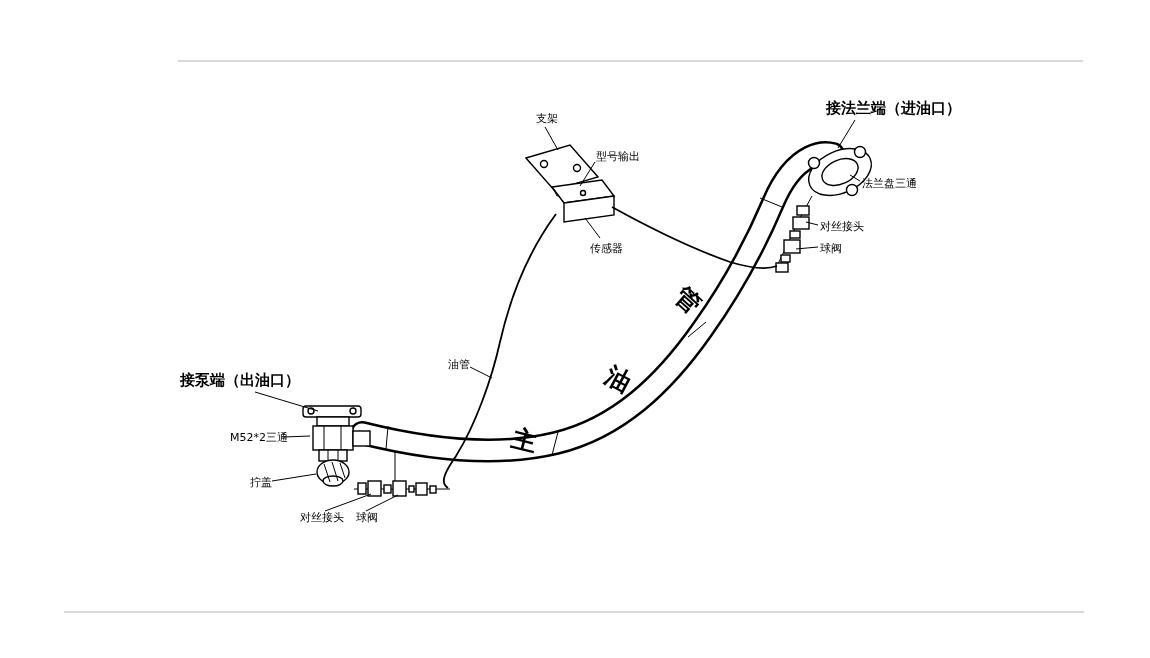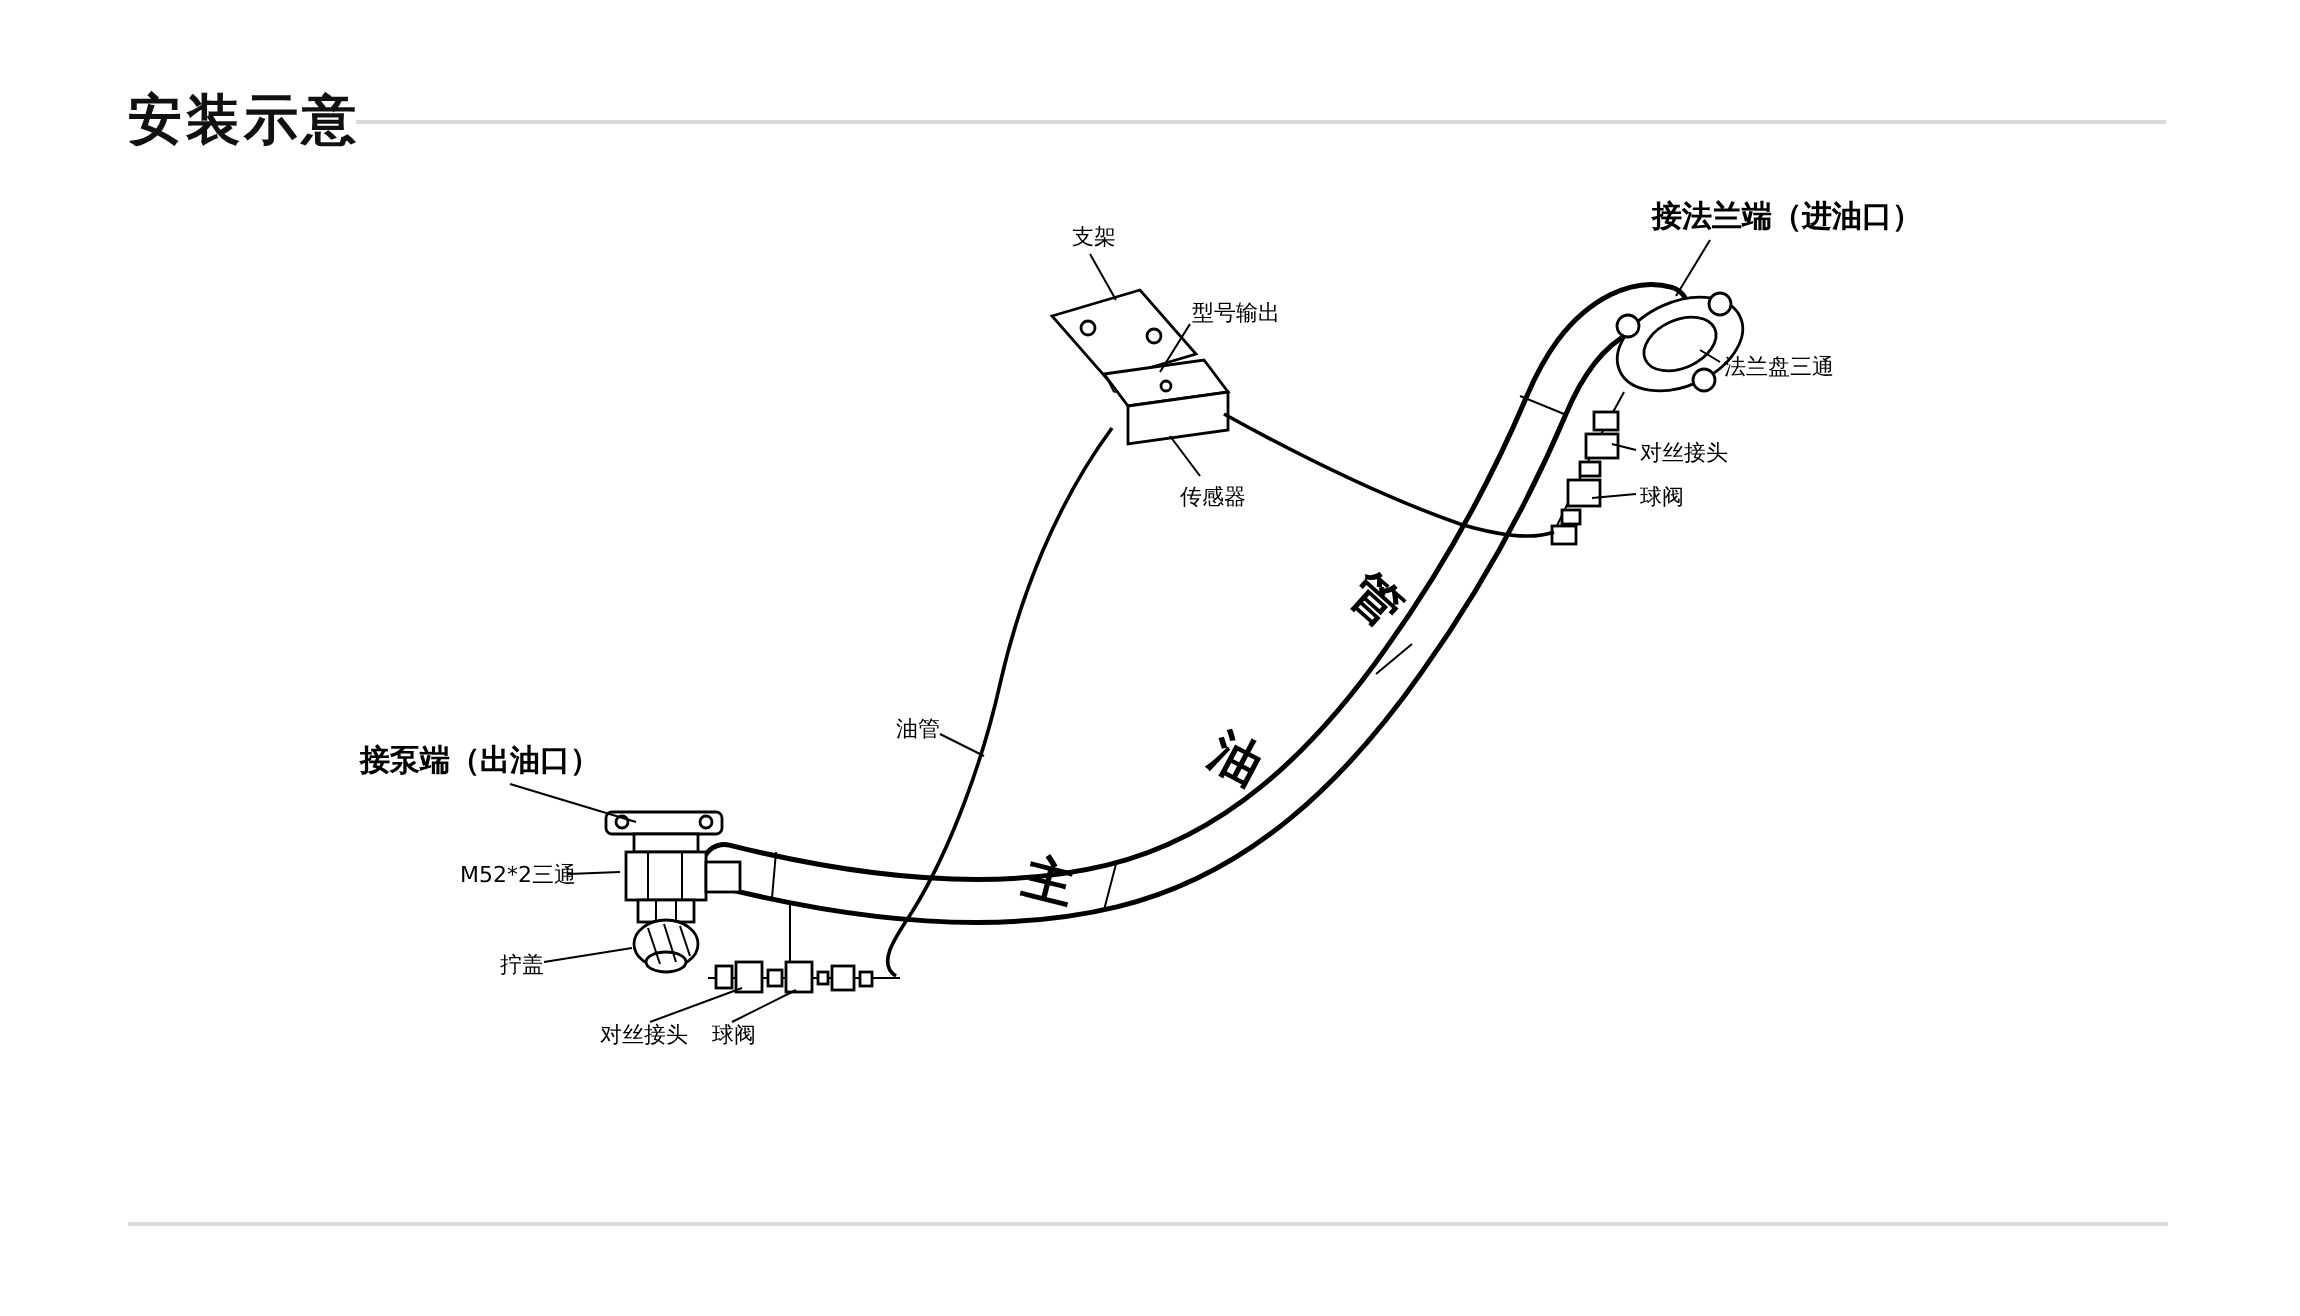--- a/index.html
+++ b/index.html
@@ -18,21 +18,20 @@
   .pipe-char { font-size:25px; font-weight:bold; }
   .ln { stroke:#000; stroke-width:1; }
   .part { fill:#fff; stroke:#000; stroke-width:1.4; }
   .thin { fill:none; stroke:#000; stroke-width:1.8; }
 </style>
 </head>
 <body>
 
 <div class="page">
 
-  <div class="title">安装示意</div>
   <div class="title-rule"></div>
   <div class="bottom-rule"></div>
 
   <svg width="1150" height="658" viewBox="0 0 1150 658" style="position:absolute;left:0;top:0;">
 
     <g>
       <path d="M 362 433 C 430 450, 498 457, 556 443 C 618 428, 664 384, 702 330
                C 732 288, 756 243, 773 203 C 781 184, 792 166, 810 157
                C 818 153, 826 152, 833 154" fill="none" stroke="#000" stroke-width="24" stroke-linecap="round"></path>
       <path d="M 362 433 C 430 450, 498 457, 556 443 C 618 428, 664 384, 702 330

